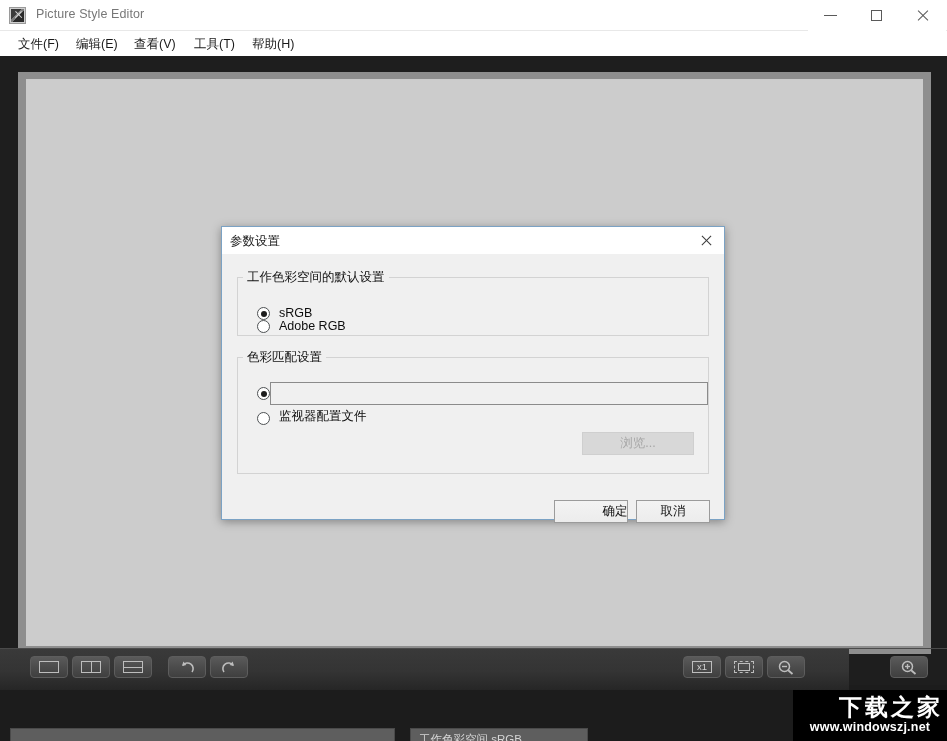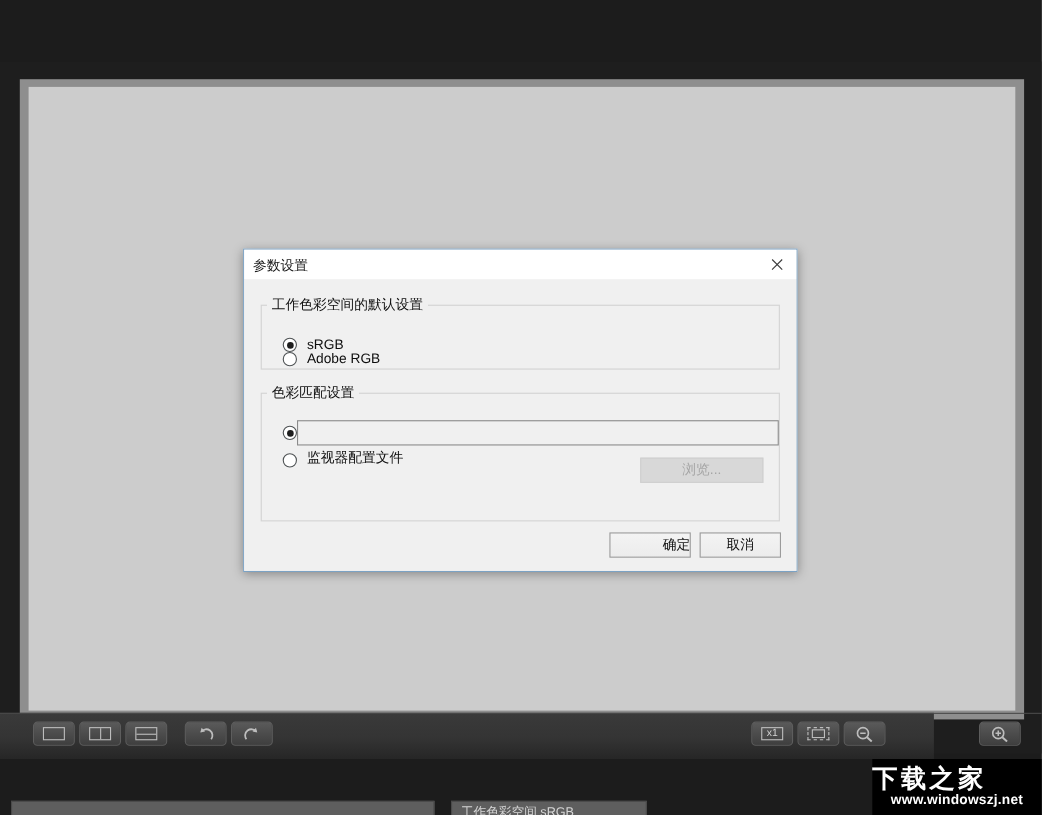--- a/index.html
+++ b/index.html
@@ -306,21 +306,21 @@
     position: absolute;
     left: 793px; top: 690px;
     width: 154px;
     height: 51px;
     background: #000000;
   }
   .wm-cn {
     position: absolute;
     left: 0; top: 2px;
     width: 150px;
-    text-align: left;
+    text-align: right;
     font-size: 23px;
     font-weight: bold;
     color: #ffffff;
     font-family: "DejaVu Sans", "Liberation Sans", sans-serif;
     letter-spacing: 3px;
     white-space: nowrap;
   }
   .wm-url {
     position: absolute;
     left: 0; top: 30px;
@@ -451,36 +451,62 @@
     font-size: 12.5px;
     color: #101010;
     text-align: center;
     cursor: default;
     font-family: "Liberation Sans", sans-serif;
     line-height: 1;
     display: flex;
     align-items: center;
     justify-content: center;
     white-space: nowrap;
+    margin-top: 16px;
   }
   .btn.disabled {
     background: #d8d8d8;
     border-color: #cfcfcf;
     color: #a6a6a6;
   }
   .btn-browse { left: 360px; top: 162px; width: 112px; height: 23px; }
   .btn-ok     { left: 332px; top: 230px; width: 74px; height: 23px; padding-left: 48px; }
   .btn-cancel { left: 414px; top: 230px; width: 74px; height: 23px; }
 </style>
 </head>
 <body>
 
 <div id="app">
 
-
+  <div class="titlebar">
+    <div class="app-icon">
+      <div class="glyph"></div>
+      <div class="cross"></div>
+    </div>
+    <div class="title-text">Picture Style Editor</div>
+
+    <div class="win-btn min">
+      <div class="bar"></div>
+    </div>
+    <div class="win-btn max">
+      <div class="sq"></div>
+    </div>
+    <div class="win-btn close">
+      <div class="x1"></div>
+      <div class="x2"></div>
+    </div>
+  </div>
+
+  <div class="menubar">
+    <div class="menu-item" style="left:14px">文件(F)</div>
+    <div class="menu-item" style="left:72px">编辑(E)</div>
+    <div class="menu-item" style="left:130px">查看(V)</div>
+    <div class="menu-item" style="left:190px">工具(T)</div>
+    <div class="menu-item" style="left:248px">帮助(H)</div>
+  </div>
 
   <div class="workarea">
     <div class="canvas-outer">
       <div class="canvas-inner"></div>
     </div>
   </div>
 
   <div class="toolbar">
 
     <div class="tb-btn" style="left:30px">

